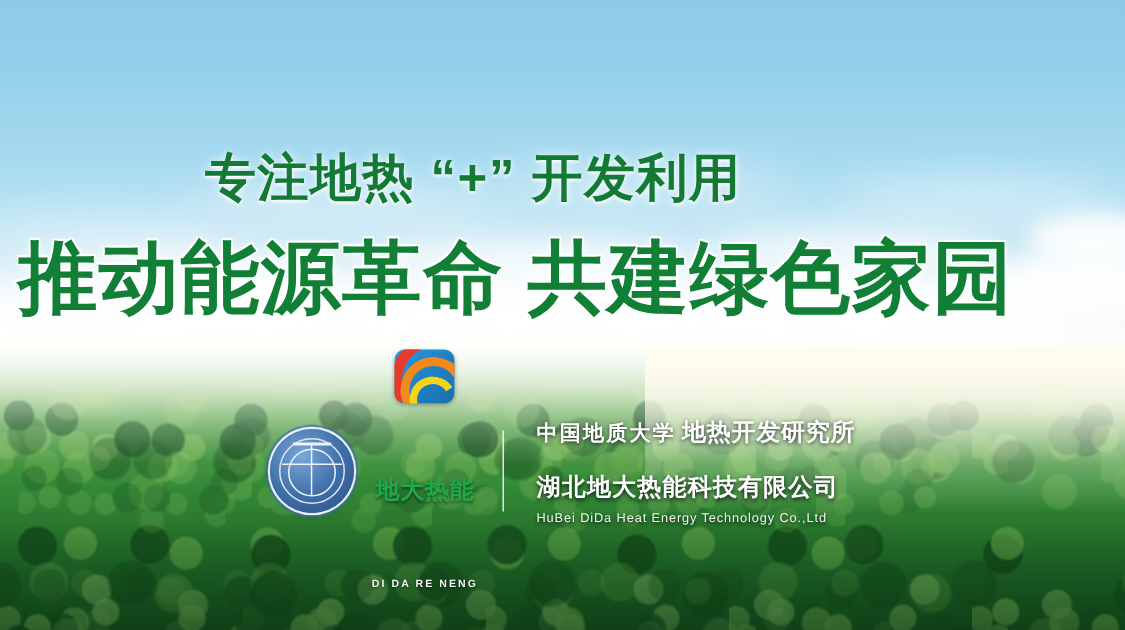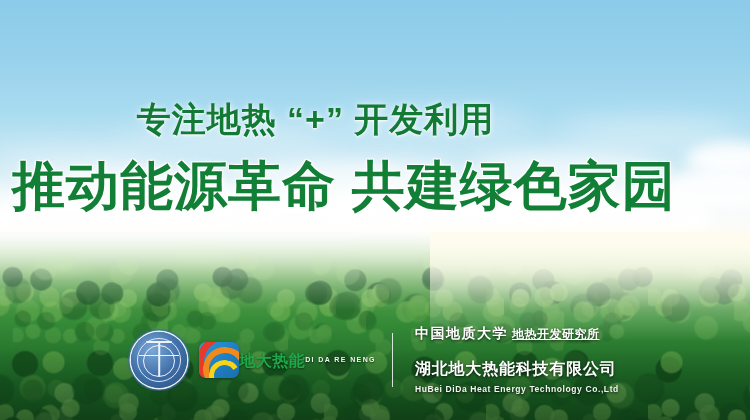--- a/index.html
+++ b/index.html
@@ -289,24 +289,25 @@
     transform: translateX(-50%);
     width: 26px;
     height: 2.4px;
     background: #eef3fa;
     border-radius: 1px;
   }
 
   
   .didalogo {
     display: flex;
-    flex-direction: row;
+    flex-direction: column;
     align-items: center;
     flex: 0 0 auto;
     margin-left: 2px;
+    gap: 48px;
   }
   .dida-icon {
     position: relative;
     width: 40px;
     height: 36px;
     border-radius: 7px;
     background: linear-gradient(135deg, #2b9ada 0%, #1f7fc4 55%, #1a6fae 100%);
     overflow: hidden;
     box-shadow: 0 1px 3px rgba(0,0,0,.3);
   }
@@ -365,40 +366,39 @@
   }
   .name-univ {
     font-size: 14px;
     font-weight: 700;
     color: #ffffff;
     font-family: "Liberation Serif", "DejaVu Serif", serif;
     letter-spacing: 1.5px;
     text-shadow: 0 1px 3px rgba(0,0,0,.75);
   }
   .name-inst {
-    font-size: 12px;
+    font-size: 16px;
     font-weight: 700;
     color: #ffffff;
     letter-spacing: .5px;
     text-shadow: 0 1px 3px rgba(0,0,0,.75);
-    text-decoration: underline;
   }
   .name-row2 {
     margin-top: 16px;
     font-size: 16px;
     font-weight: 700;
     color: #ffffff;
     letter-spacing: .8px;
     white-space: pre;
     text-shadow: 0 1px 3px rgba(0,0,0,.78);
   }
   .name-row3 {
     margin-top: 4px;
     font-size: 8.5px;
-    font-weight: 700;
+    font-weight: 400;
     color: #f3f6f2;
     letter-spacing: .6px;
     white-space: pre;
     text-shadow: 0 1px 3px rgba(0,0,0,.8);
   }
 </style>
 </head>
 <body>
 
 <div class="banner">

